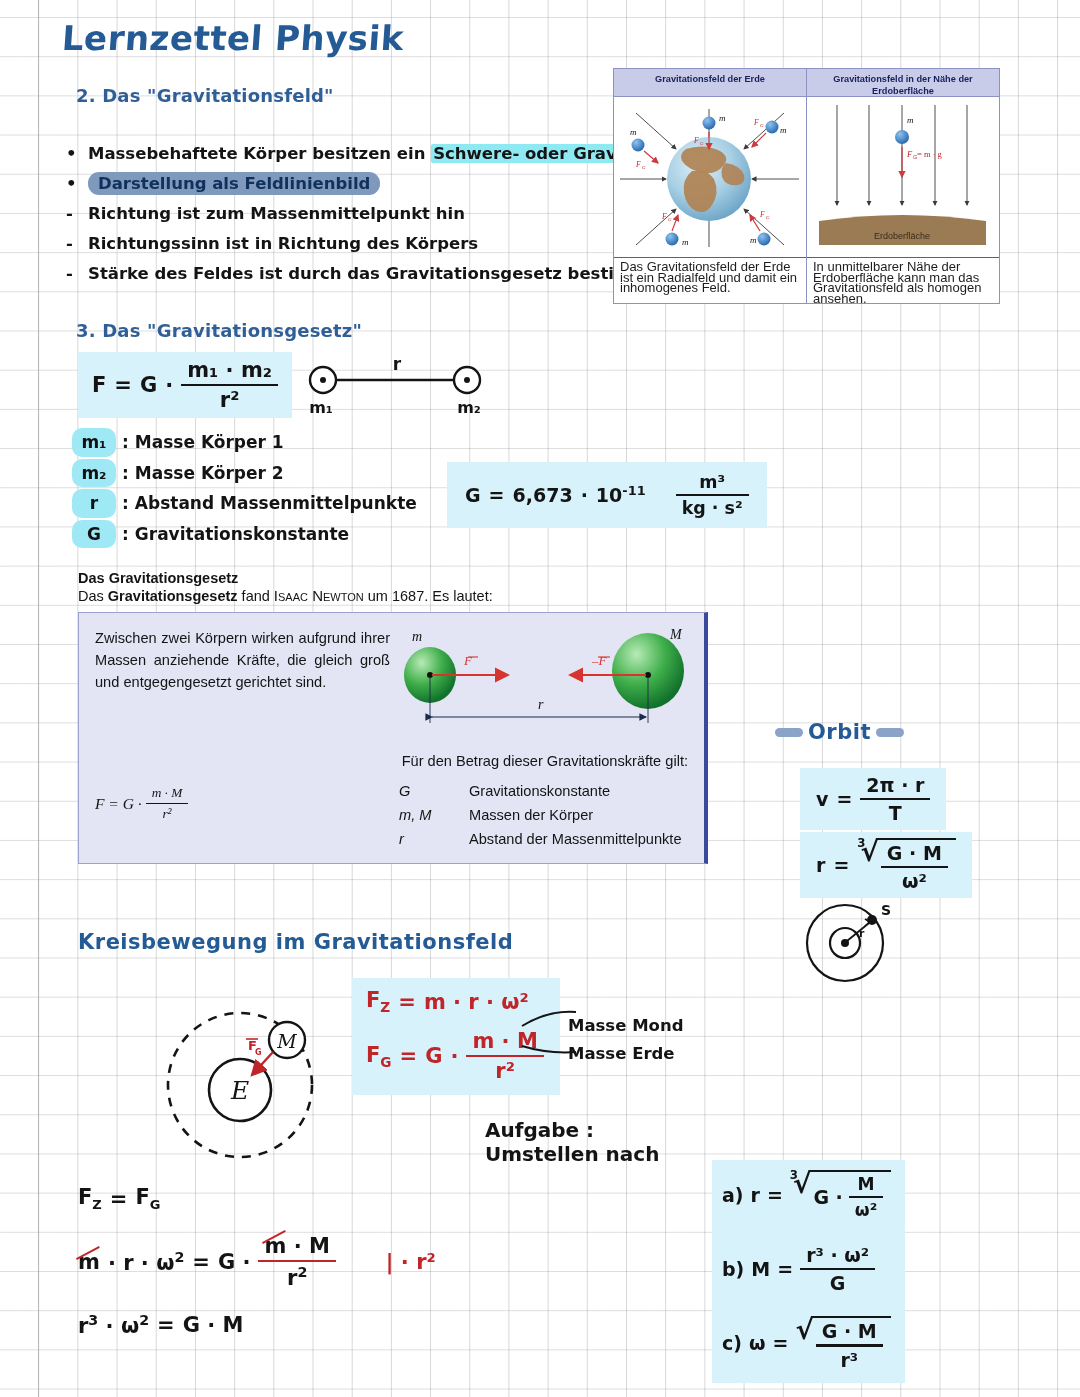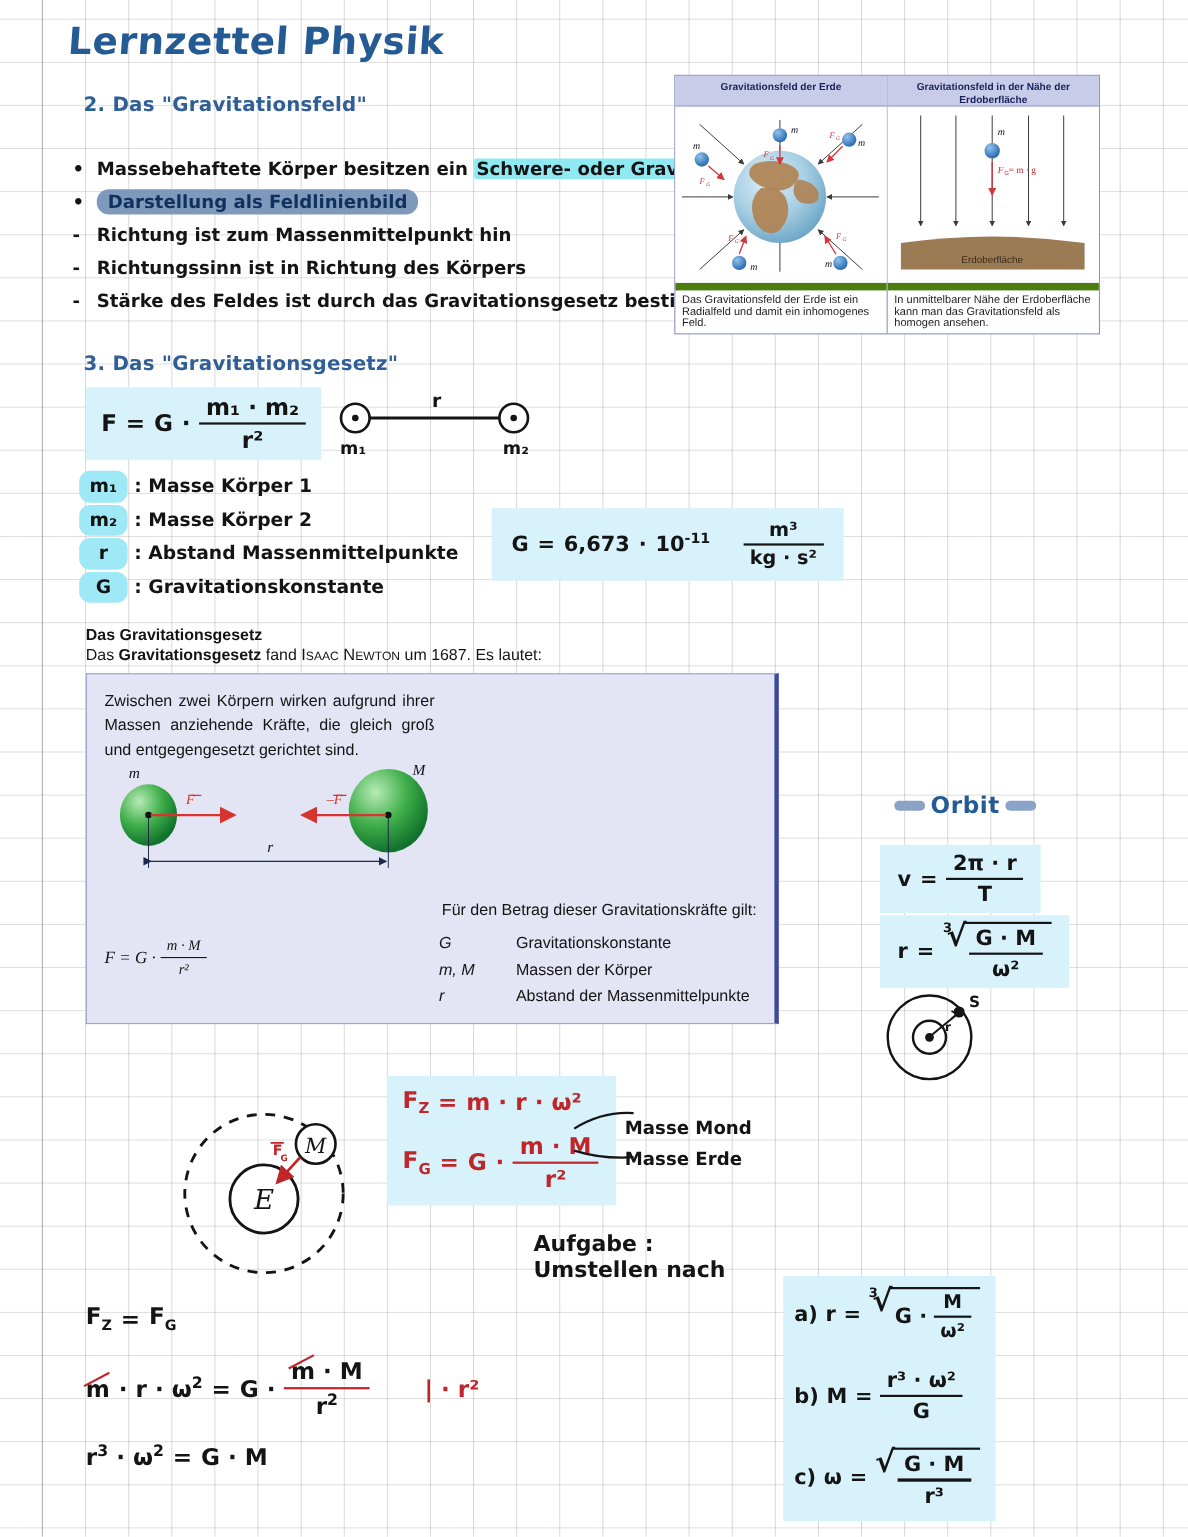--- a/index.html
+++ b/index.html
@@ -68,21 +68,21 @@
   .fcol{flex:1;display:flex;flex-direction:column;}
   .fcol.left{border-right:1px solid #8c93c4;}
   .fhead{
     background:#c9cce8;color:#16215c;font-weight:700;font-size:9.2px;
     padding:5px 6px;line-height:11.5px;height:28px;box-sizing:border-box;
     border-bottom:1px solid #8c93c4;
     text-align:center;
   }
   .fbody{flex:1;position:relative;background:#fff;overflow:hidden;}
   .fcap{
-    border-top:7px solid #4d7c0f;font-size:10px;line-height:10.6px;
+    border-top:1px solid #4d7c0f;font-size:13px;line-height:10.6px;
     color:#1d1d1d;padding:4px 6px;height:46px;box-sizing:border-box;
   }
 
   
   #sec3{position:absolute;left:76px;top:320px;}
   #f-main{position:absolute;left:78px;top:352px;}
   #masses-diagram{position:absolute;left:305px;top:358px;}
   #legend{position:absolute;left:72px;top:428px;font-size:17px;line-height:26.5px;}
   .lg-row{display:flex;align-items:baseline;gap:6px;white-space:nowrap;margin-bottom:2px;}
   .lg-sym{width:30px;text-align:center;}
@@ -100,21 +100,21 @@
     border:1px solid #9aa0cf;border-right:4px solid #3a4a9a;
     background:#e3e5f5;padding:14px 16px 12px 16px;position:relative;
   }
   #fig2 .para{font-size:14.6px;line-height:22px;width:300px;text-align:justify;}
   #fig2 .gilt{font-size:14.6px;margin-top:14px;text-align:right;}
   #fig2 .deftable{display:flex;gap:12px;margin-top:10px;align-items:flex-start;}
   #fig2 .defsym{width:58px;font-style:italic;font-size:14.6px;line-height:24px;}
   #fig2 .defdesc{font-size:14.6px;line-height:24px;}
 
   
-  #orbit-head{position:absolute;left:813px;top:720px;display:flex;align-items:center;gap:5px;}
+  #orbit-head{position:absolute;left:775px;top:720px;display:flex;align-items:center;gap:5px;}
   .obar{width:28px;height:9px;border-radius:5px;background:#8aa3c6;}
   #orbit-v{position:absolute;left:800px;top:768px;}
   #orbit-r{position:absolute;left:800px;top:832px;}
   #orbit-diagram{position:absolute;left:795px;top:893px;}
 
   
   #sec4{position:absolute;left:78px;top:930px;}
   #em-diagram{position:absolute;left:160px;top:995px;}
   #fz-block{position:absolute;left:352px;top:978px;}
   #masse-labels{position:absolute;left:568px;top:1012px;font-size:16.5px;line-height:28px;}
@@ -335,21 +335,21 @@
     </span>
   </div>
 
   <div id="fig2">
     <div class="t1">Das Gravitationsgesetz</div>
     <div class="t2">
       <span>Das </span><b>Gravitationsgesetz</b><span> fand </span><span class="smallcaps">Isaac Newton</span><span> um 1687. Es lautet:</span>
     </div>
 
     <div id="fig2box">
-      <div style="display:flex;align-items:flex-start;flex-direction:column;">
+      <div style="display:flex;align-items:flex-start;">
         <div class="para">Zwischen zwei Körpern wirken aufgrund ihrer Massen anziehende Kräfte, die gleich groß und entgegengesetzt gerichtet sind.</div>
         <div style="margin-left:8px;">
           <svg width="290" height="108" viewBox="0 0 290 108">
             <defs>
               <radialGradient id="gb" cx="34%" cy="28%" r="72%">
                 <stop offset="0%" stop-color="#b7ebb6"></stop>
                 <stop offset="55%" stop-color="#3fae4a"></stop>
                 <stop offset="100%" stop-color="#12722c"></stop>
               </radialGradient>
               <marker id="redar" markerWidth="7" markerHeight="7" refX="6" refY="3.5" orient="auto">
@@ -448,20 +448,21 @@
       <circle cx="50" cy="50" r="15" fill="none" stroke="#141414" stroke-width="2.2"></circle>
       <circle cx="50" cy="50" r="4" fill="#141414"></circle>
       <circle cx="77" cy="27" r="5" fill="#141414"></circle>
       <line x1="52" y1="48" x2="74" y2="30" stroke="#141414" stroke-width="1.8"></line>
       <path d="M70 26 L75 29 L70 33" fill="none" stroke="#141414" stroke-width="1.6"></path>
       <text x="64" y="44" font-family="DejaVu Sans, sans-serif" font-weight="700" font-size="11" fill="#141414">r</text>
       <text x="86" y="22" font-family="DejaVu Sans, sans-serif" font-weight="700" font-size="14" fill="#141414">S</text>
     </svg>
   </div>
 
+  <div id="sec4" class="hw-title" style="font-size:21px;">Kreisbewegung im Gravitationsfeld</div>
 
   <div id="em-diagram">
     <svg width="175" height="175" viewBox="0 0 175 175">
       <defs>
         <marker id="redam" markerWidth="7" markerHeight="7" refX="6" refY="3.5" orient="auto">
           <path d="M0,0 L7,3.5 L0,7 z" fill="#c0252a"></path>
         </marker>
       </defs>
       <circle cx="80" cy="90" r="72" fill="none" stroke="#141414" stroke-width="2.6" stroke-dasharray="9 8"></circle>
       <circle cx="80" cy="95" r="31" fill="#fff" stroke="#141414" stroke-width="2.6"></circle>

